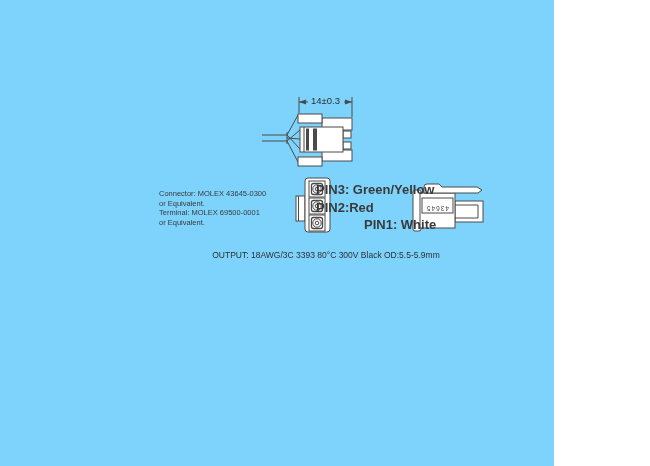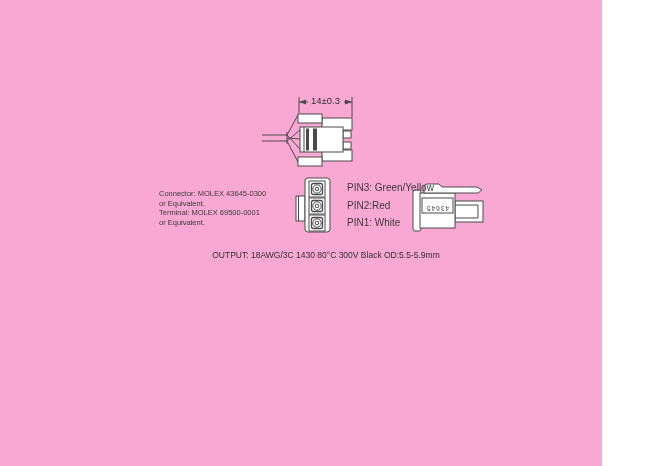--- a/index.html
+++ b/index.html
@@ -3,23 +3,23 @@
 <meta charset="utf-8">
 <style>
   html, body {
     margin: 0;
     padding: 0;
     background: #ffffff;
     font-family: "Liberation Sans", sans-serif;
   }
   .canvas {
     position: relative;
-    width: 602px;
+    width: 554px;
     height: 466px;
-    background: #f9a8d4;
+    background: #7dd3fc;
     overflow: hidden;
   }
   svg { position: absolute; top: 0; left: 0; }
   svg * { stroke: #4a4a4a; stroke-width: 1; fill: none; }
   svg .filled { fill: #4a4a4a; stroke: none; }
   svg .white { fill: #ffffff; }
   svg .thick { stroke-width: 1.3; }
 
   .txt {
     position: absolute;
@@ -32,24 +32,24 @@
     font-size: 9.5px;
     color: #2f2f2f;
   }
   .notes {
     left: 159px; top: 189px; width: 112px;
     text-align: left;
     font-size: 7.5px;
     line-height: 9.6px;
     white-space: normal;
   }
-  .pin-label { left: 347px; font-size: 10px; }
+  .pin-label { left: 316px; font-size: 13px; font-weight: bold; }
   .pin3 { top: 182px; }
   .pin2 { top: 199.5px; }
-  .pin1 { top: 217px; }
+  .pin1 { top: 217px; margin-left: 48px; }
   .marking {
     left: 422px; top: 199px; width: 31px; height: 13px;
     text-align: center;
     font-size: 6.5px;
     letter-spacing: 1px;
     transform: rotate(180deg);
     color: #4a4a4a;
   }
   .output-note {
     left: 140px; top: 250px; width: 372px;
@@ -137,16 +137,16 @@
     <div>or Equivalent.</div>
   </div>
 
   <div class="txt pin-label pin3">PIN3: Green/Yellow</div>
   <div class="txt pin-label pin2">PIN2:Red</div>
   <div class="txt pin-label pin1">PIN1: White</div>
 
   <div class="txt marking">43645</div>
 
   <div class="txt output-note">
-    <div>OUTPUT: 18AWG/3C 1430 80°C 300V Black OD:5.5-5.9mm</div>
+    <div>OUTPUT: 18AWG/3C 3393 80°C 300V Black OD:5.5-5.9mm</div>
   </div>
 
 </div>
 
 </body></html>

